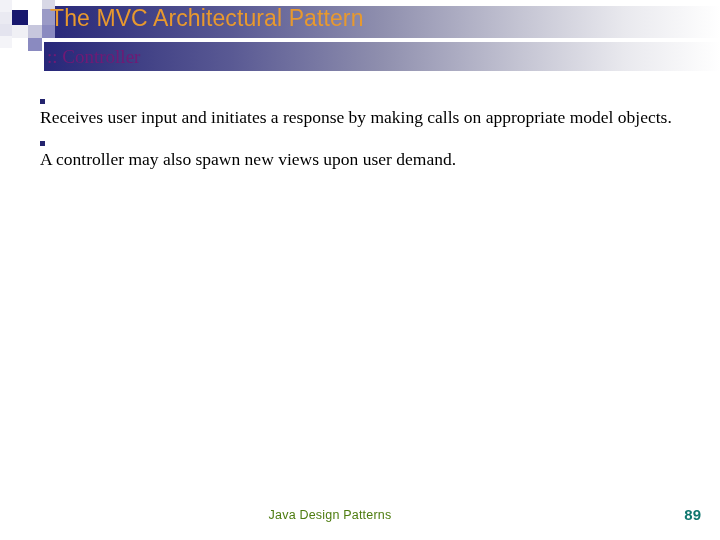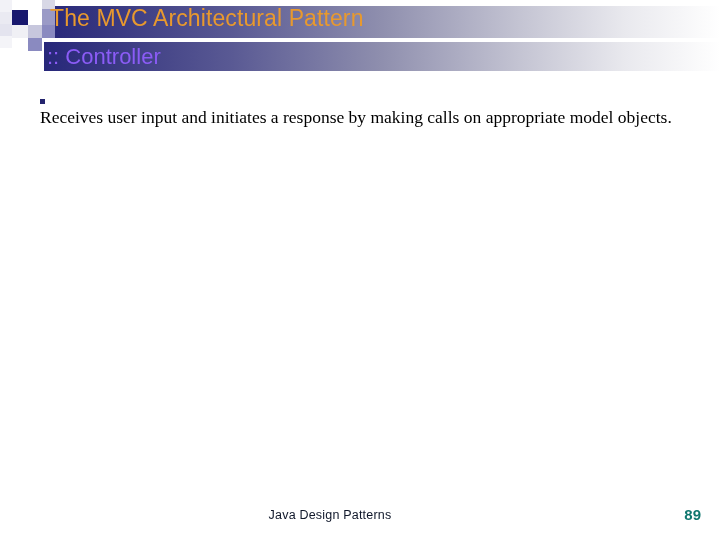--- a/index.html
+++ b/index.html
@@ -56,24 +56,25 @@
     line-height: 28px;
     color: #e8992e;
     white-space: nowrap;
     letter-spacing: 0.1px;
   }
 
   .subtitle-text {
     position: absolute;
     left: 47px;
     top: 44px;
-    font-size: 22px;
+    font-size: 19px;
     line-height: 25px;
-    color: #8b5cf6;
+    color: #701a75;
     white-space: nowrap;
+    font-family: Liberation Serif, serif;
   }
 
   
   .deco {
     position: absolute;
     left: 0;
     top: 0;
     width: 60px;
     height: 62px;
   }
@@ -127,21 +128,21 @@
     width: 720px;
     height: 24px;
   }
   .footer-center {
     position: absolute;
     left: 0;
     top: 0;
     width: 660px;
     text-align: center;
     font-size: 12.5px;
-    color: #0f172a;
+    color: #4d7c0f;
     letter-spacing: 0.2px;
   }
   .footer-page {
     position: absolute;
     right: 19px;
     top: -2px;
     font-size: 15px;
     font-weight: bold;
     color: #0f766e;
   }
@@ -182,19 +183,25 @@
 
   <div class="bullet-row">
     <div class="bullet-marker">
         <span></span>
       </div>
     <div class="bullet-text">Receives user input and initiates a response by making calls on appropriate model objects.</div>
   </div>
 
 
 
+  <div class="bullet-row">
+    <div class="bullet-marker">
+        <span></span>
+      </div>
+    <div class="bullet-text">A controller may also spawn new views upon user demand.</div>
+  </div>
 
 </div>
 
 <div class="footer">
   <div class="footer-center">Java Design Patterns</div>
   <div class="footer-page">89</div>
 </div>
 
 </body></html>

